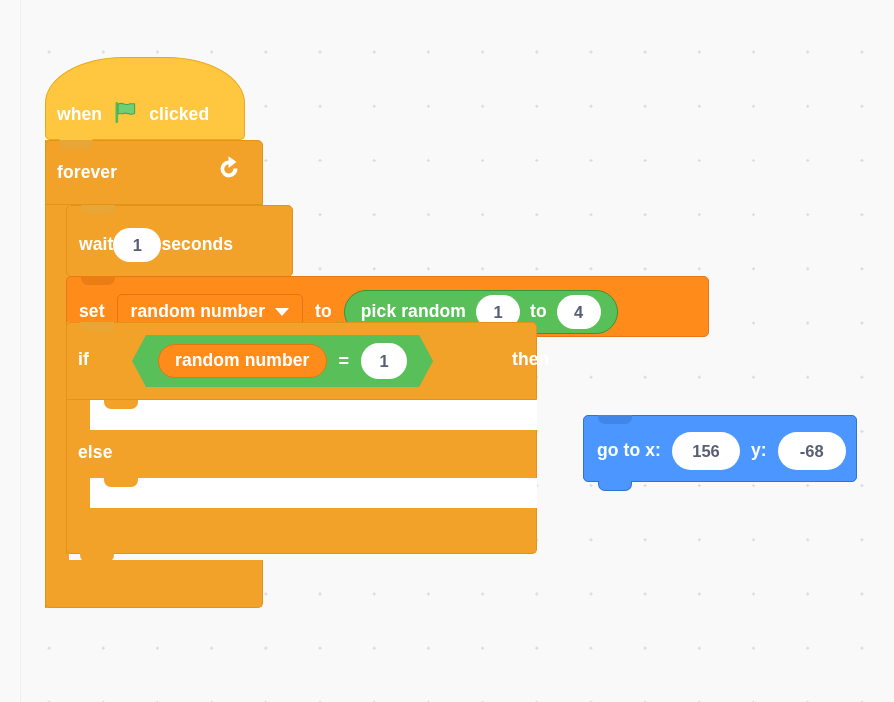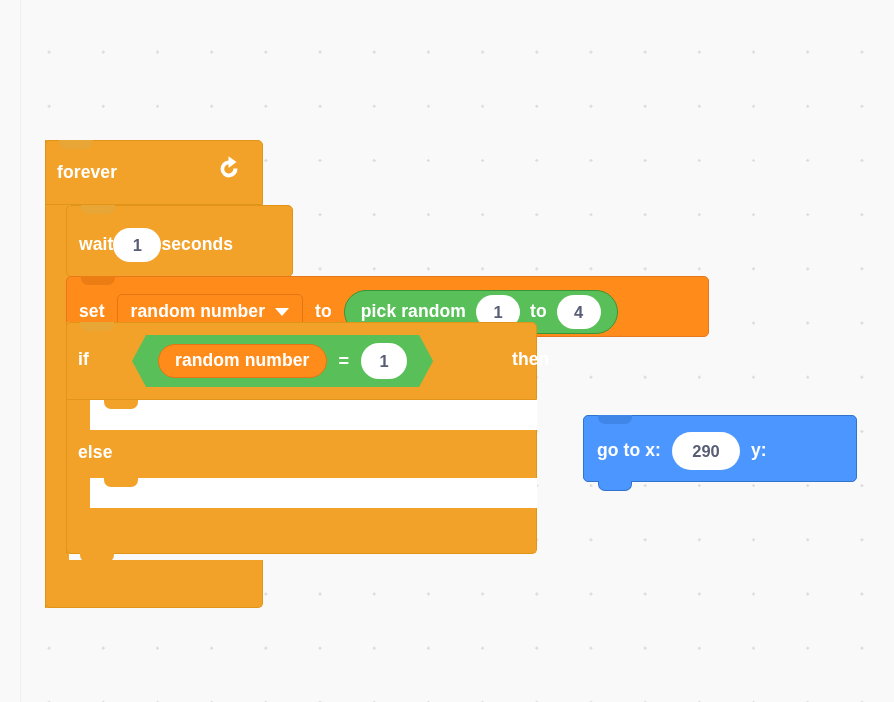--- a/index.html
+++ b/index.html
@@ -342,20 +342,35 @@
     border-radius: 0 0 7px 7px;
   }
 </style>
 </head>
 <body>
 
 <div id="workspace">
 
   <div id="left-rule"></div>
 
+  <div id="hat-block">
+    <div id="hat-top"></div>
+    <div id="hat-body"></div>
+    <div class="bump" style="left:14px; top:82px; background:#FFC63F; border:1px solid #E9A91B; border-top:none;"></div>
+    <div id="hat-row">
+      <span class="lbl">when</span>
+      <span class="flag-icon">
+        <svg width="25" height="25" viewBox="0 0 25 25">
+          <rect x="2.5" y="2" width="2.6" height="21" rx="1.2" fill="#4CBF56"></rect>
+          <path d="M5.1 4.2 C9 1.4 13 6.4 17 3.8 L21.6 3.8 L21.6 13.4 C17.6 16.2 13.6 11.2 9.6 13.8 L5.1 13.8 Z" fill="#6FCF74" stroke="#45A84E" stroke-width="1.1" stroke-linejoin="round"></path>
+        </svg>
+      </span>
+      <span class="lbl">clicked</span>
+    </div>
+  </div>
 
   <div id="forever-block">
     <div id="forever-spine"></div>
     <div id="forever-head"></div>
 
     <div style="position:absolute;left:14px;top:0;width:34px;height:9px;background:#E7A635;border-radius:0 0 7px 7px;"></div>
     <div id="forever-foot"></div>
     <div id="forever-label" class="lbl">forever</div>
     <div id="loop-arrow">
       <svg width="28" height="26" viewBox="0 0 28 26">
@@ -420,18 +435,19 @@
 
     <div id="then-label" class="lbl">then</div>
     <div id="else-label" class="lbl">else</div>
   </div>
 
   <div id="goto-block">
     <div style="position:absolute;left:14px;top:-1px;width:34px;height:9px;background:#4086E8;border-radius:0 0 7px 7px;"></div>
     <div style="position:absolute;left:14px;top:65px;width:34px;height:10px;background:#4C97FF;border:1px solid #3373CC;border-top:none;border-radius:0 0 7px 7px;box-sizing:border-box;"></div>
     <div id="goto-row">
       <span class="lbl">go to x:</span>
-      <span id="goto-x" class="num num-blue">290</span>
+      <span id="goto-x" class="num num-blue">156</span>
       <span class="lbl">y:</span>
+      <span id="goto-y" class="num num-blue">-68</span>
     </div>
   </div>
 
 </div>
 
 </body></html>

